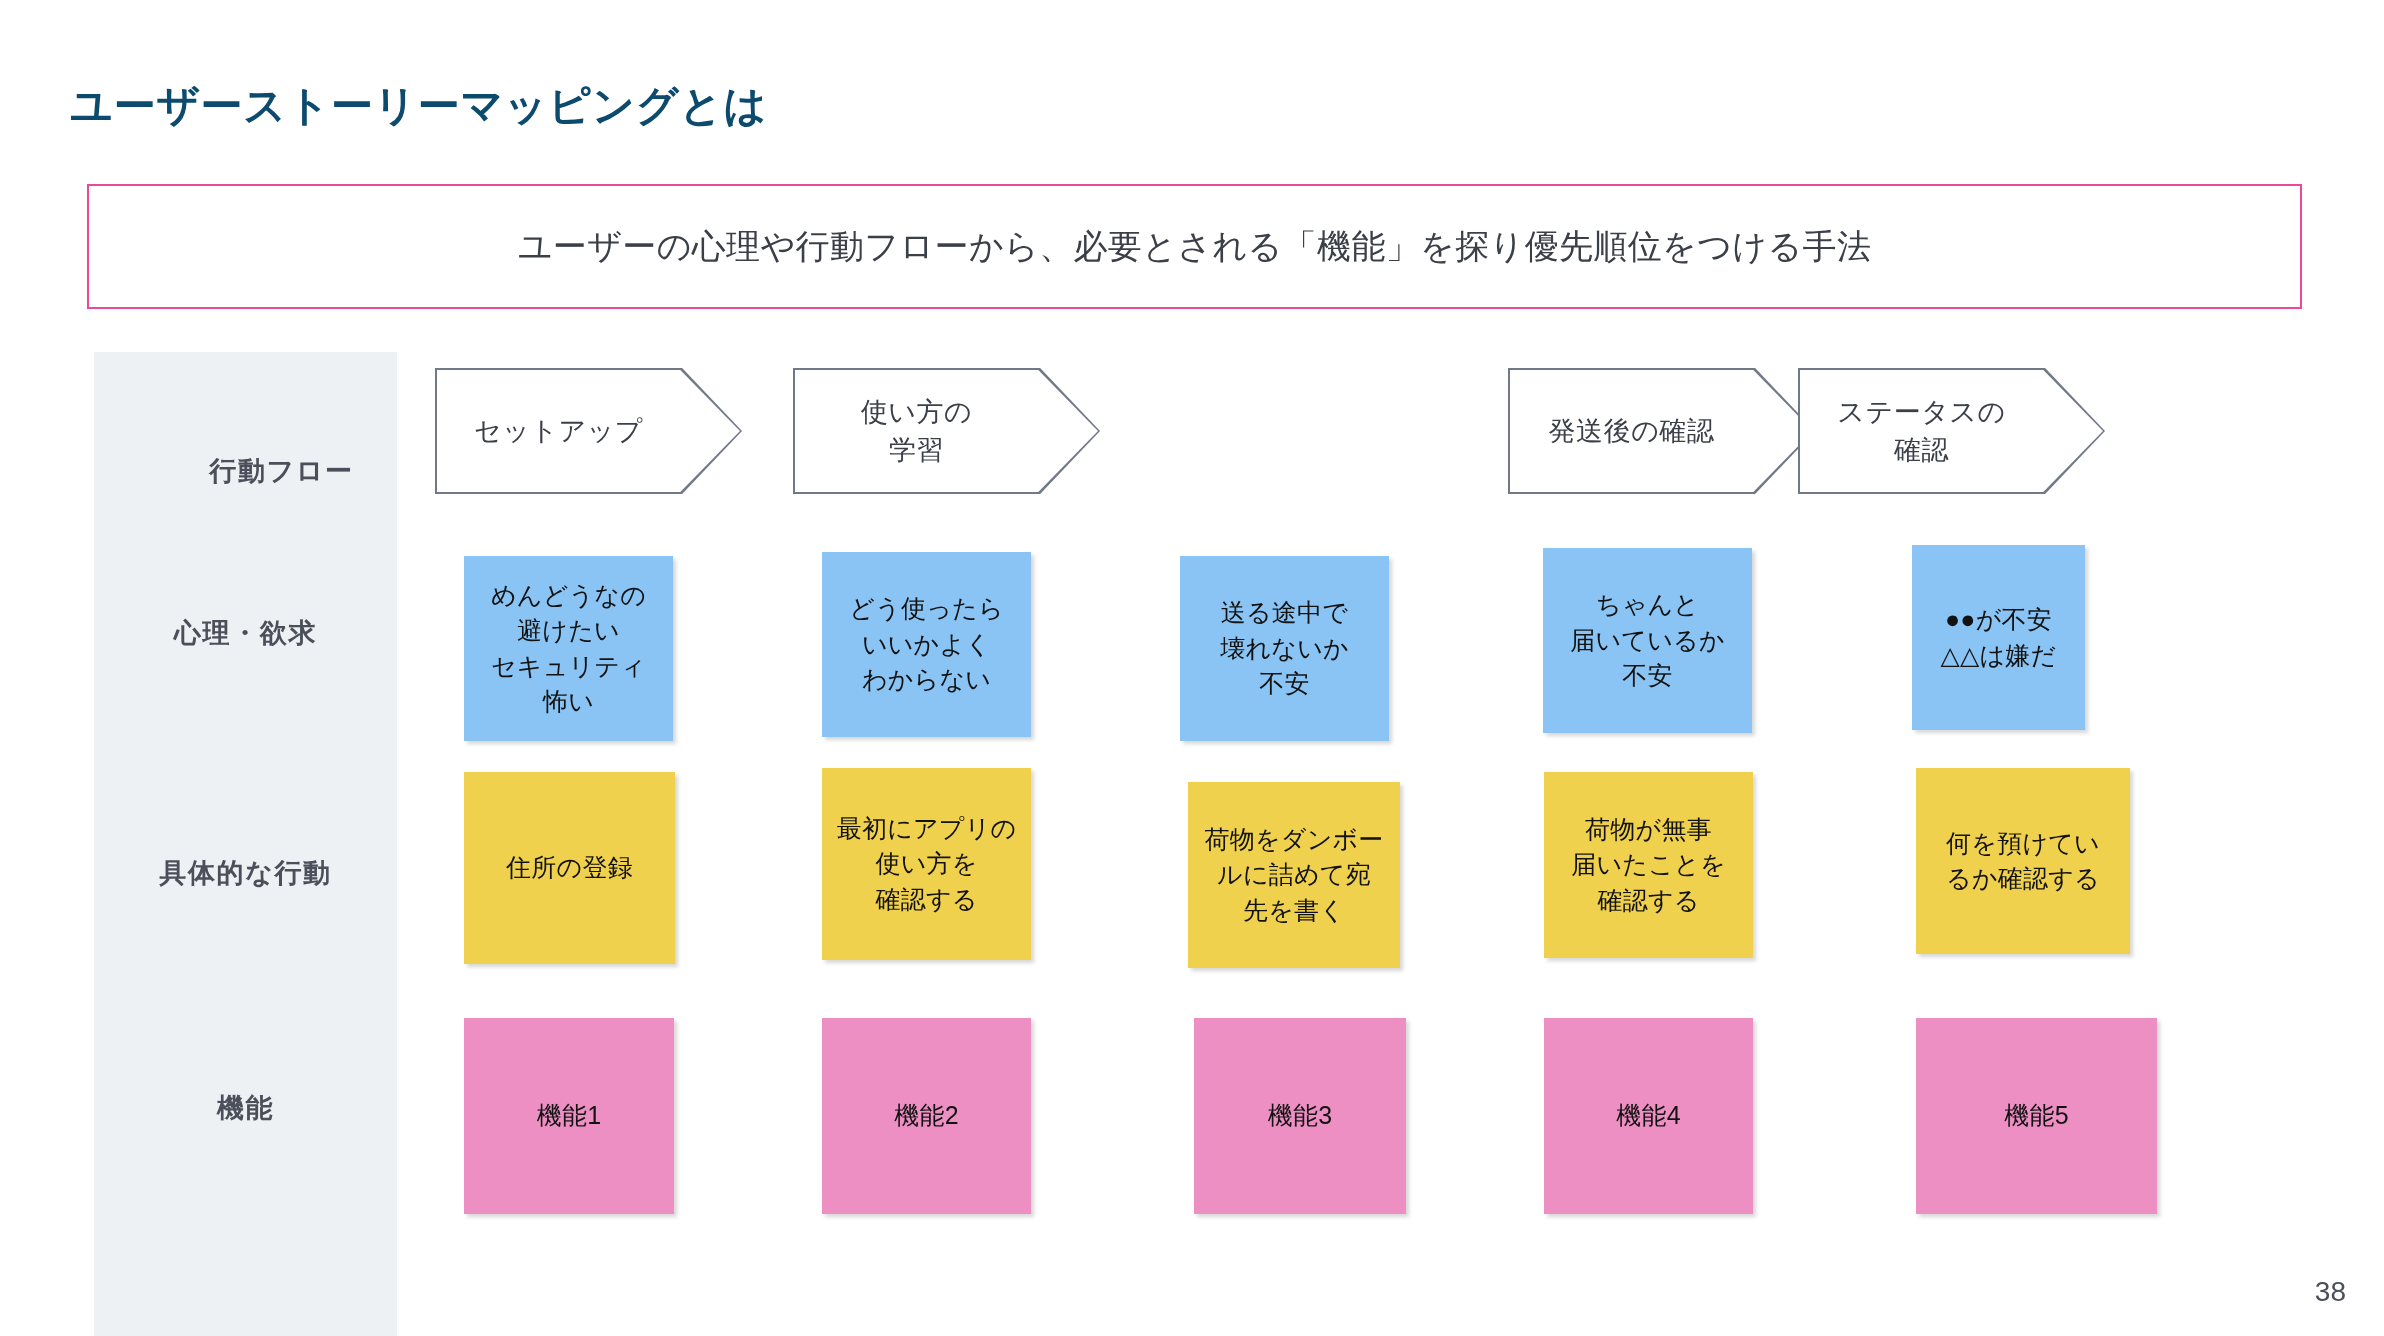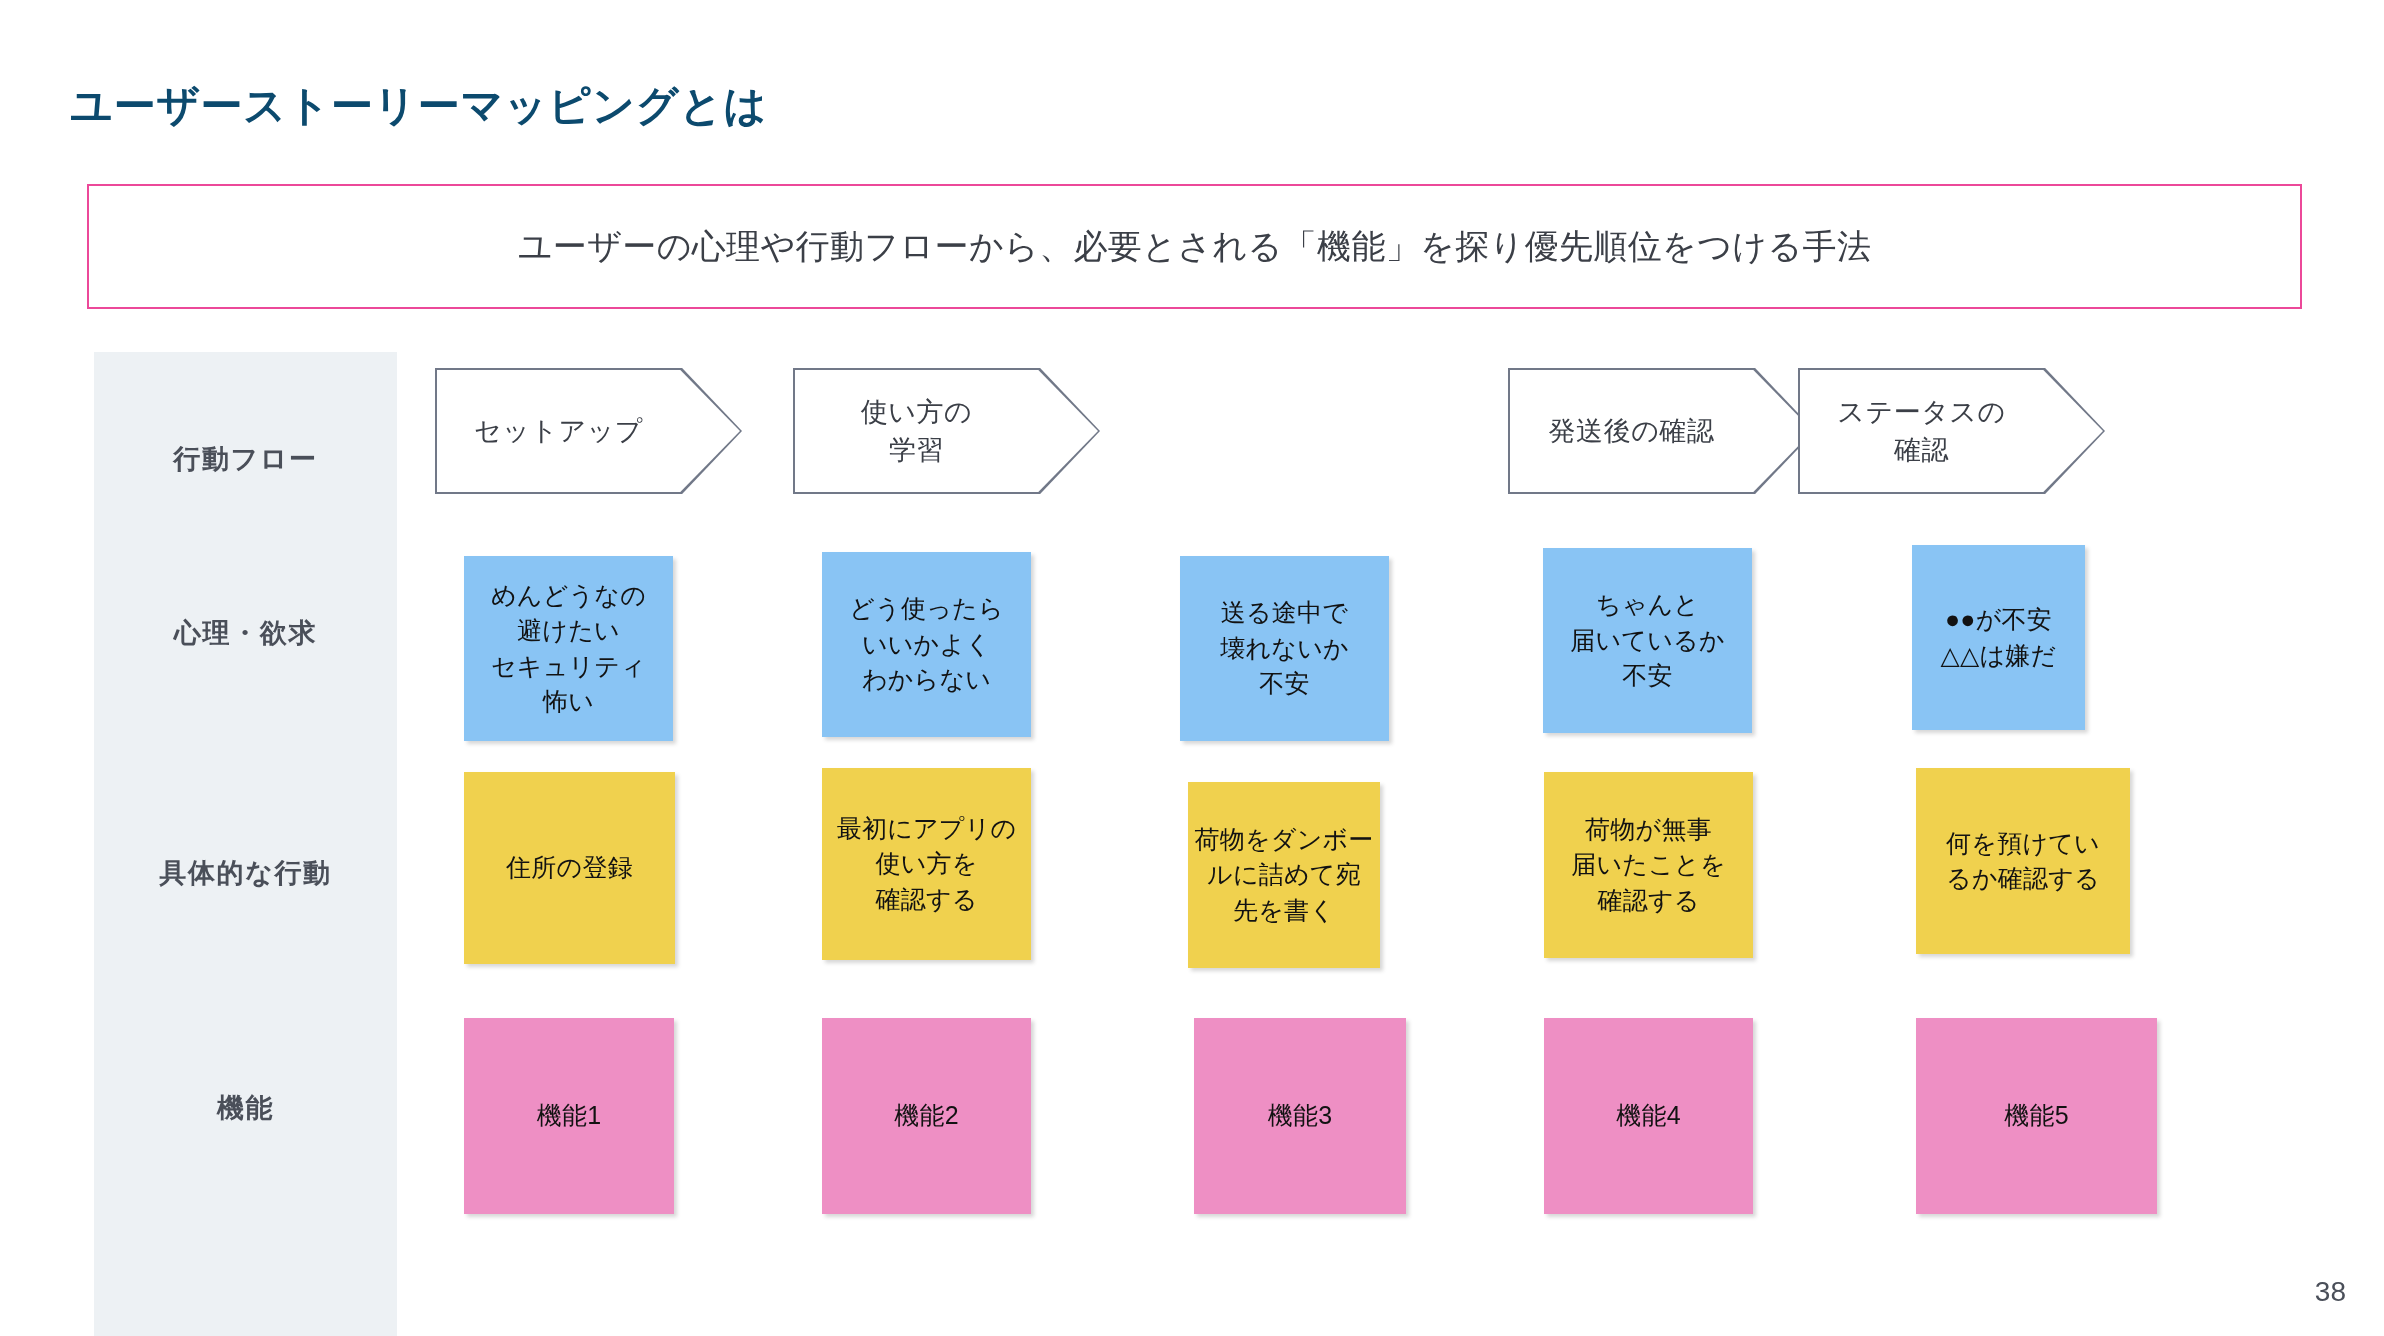--- a/index.html
+++ b/index.html
@@ -143,21 +143,21 @@
 
 <div id="slide">
 
   <div id="page-title">ユーザーストーリーマッピングとは</div>
 
   <div id="subtitle-box">
     <span id="subtitle-text">ユーザーの心理や行動フローから、必要とされる「機能」を探り優先順位をつける手法</span>
   </div>
 
   <div id="row-label-column">
-      <div class="row-label" style="top: 89px;">行動フロー</div>
+      <div class="row-label" style="top: 101px; padding-left: 36px;">行動フロー</div>
       <div class="row-label" style="top: 263px;">心理・欲求</div>
       <div class="row-label" style="top: 503px;">具体的な行動</div>
       <div class="row-label" style="top: 738px;">機能</div>
     </div>
 
   <div id="chevron-row"></div>
   <div id="psych-row"></div>
   <div id="action-row"></div>
   <div id="feature-row"></div>
 
@@ -218,21 +218,21 @@
 △△は嫌だ</div>
     </div>
     <div class="card yellow" style="left: 464px; top: 772px; width: 211px; height: 192px;">
       <div class="card-text" style="white-space: pre-line;">住所の登録</div>
     </div>
     <div class="card yellow" style="left: 822px; top: 768px; width: 209px; height: 192px;">
       <div class="card-text" style="white-space: pre-line;">最初にアプリの
 使い方を
 確認する</div>
     </div>
-    <div class="card yellow" style="left: 1188px; top: 782px; width: 192px; height: 186px;">
+    <div class="card yellow" style="left: 1188px; top: 782px; width: 212px; height: 186px;">
       <div class="card-text" style="white-space: pre-line;">荷物をダンボー
 ルに詰めて宛
 先を書く</div>
     </div>
     <div class="card yellow" style="left: 1544px; top: 772px; width: 209px; height: 186px;">
       <div class="card-text" style="white-space: pre-line;">荷物が無事
 届いたことを
 確認する</div>
     </div>
     <div class="card yellow" style="left: 1916px; top: 768px; width: 214px; height: 186px;">

